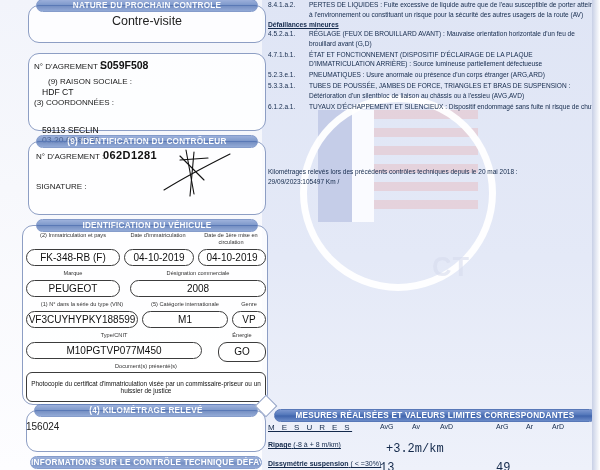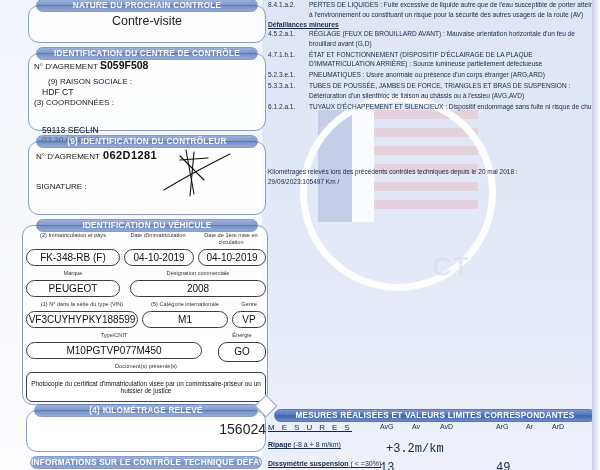--- a/index.html
+++ b/index.html
@@ -98,21 +98,21 @@
   .fb {
     position: absolute; border: 1px solid #3c3c3c; border-radius: 9px;
     background: #ffffff; text-align: center;
     font-size: 10px; color: #111; display: flex; align-items: center;
     justify-content: center; line-height: 1.15;
   }
   .fb.small { font-size: 6.4px; border-radius: 6px; padding: 3px 4px; }
 
   #b-km { left: 34px; top: 404px; width: 224px; }
   #c-km { left: 26px; top: 410px; width: 240px; height: 42px; }
-  #t-km { position:absolute; left: 26px; top: 421px; width: 240px; text-align:right; font-size: 14px; color:#222; }
+  #t-km { position:absolute; left: 26px; top: 421px; width: 240px; text-align:left; font-size: 10px; color:#222; }
 
   #b-defav { left: 30px; top: 456px; width: 232px; }
 
   
   #right { position: absolute; left: 268px; top: 0; width: 332px; height: 470px; }
   .deflist { position: absolute; left: 0; top: 0; width: 332px; font-size: 6.55px; color: #13294b; }
   .defrow { display: flex; margin-bottom: 1.2px; line-height: 1.5; }
   .defcode { width: 41px; flex: 0 0 41px; white-space: nowrap; }
   .deftext { flex: 1; }
   .defhead {
@@ -163,21 +163,20 @@
   <div id="wm-bluebar" class="wm"></div>
   <div id="wm-whitebar" class="wm"></div>
   <div class="wm" id="wm-ring"></div>
   <div class="wm" id="wm-ghost-text">CT</div>
 
   <div class="card" id="c-prochain"></div>
   <div class="banner faded" id="b-prochain">NATURE DU PROCHAIN CONTROLE</div>
   <div id="t-contrevisite">Contre-visite</div>
 
   <div class="card" id="c-centre"></div>
-  <div class="banner faded" id="b-centre">IDENTIFICATION DU CENTRE DE CONTRÔLE</div>
   <div class="kv" style="left:34px; top:62px;">N° D'AGREMENT :</div>
   <div class="kvb" style="left:100px; top:59px;">S059F508</div>
   <div class="kv" style="left:48px; top:77px;">(9) RAISON SOCIALE :</div>
   <div class="kvn" style="left:42px; top:87px;">HDF CT</div>
   <div class="kv" style="left:34px; top:98px;">(3) COORDONNÉES :</div>
   <div class="kvn" style="left:42px; top:125px;">59113 SECLIN</div>
   <div class="kvn" style="left:42px; top:135px;">03.20.62.83.35</div>
 
   <div class="card" id="c-controleur"></div>
   <div class="banner faded" id="b-controleur">(9) IDENTIFICATION DU CONTRÔLEUR</div>

